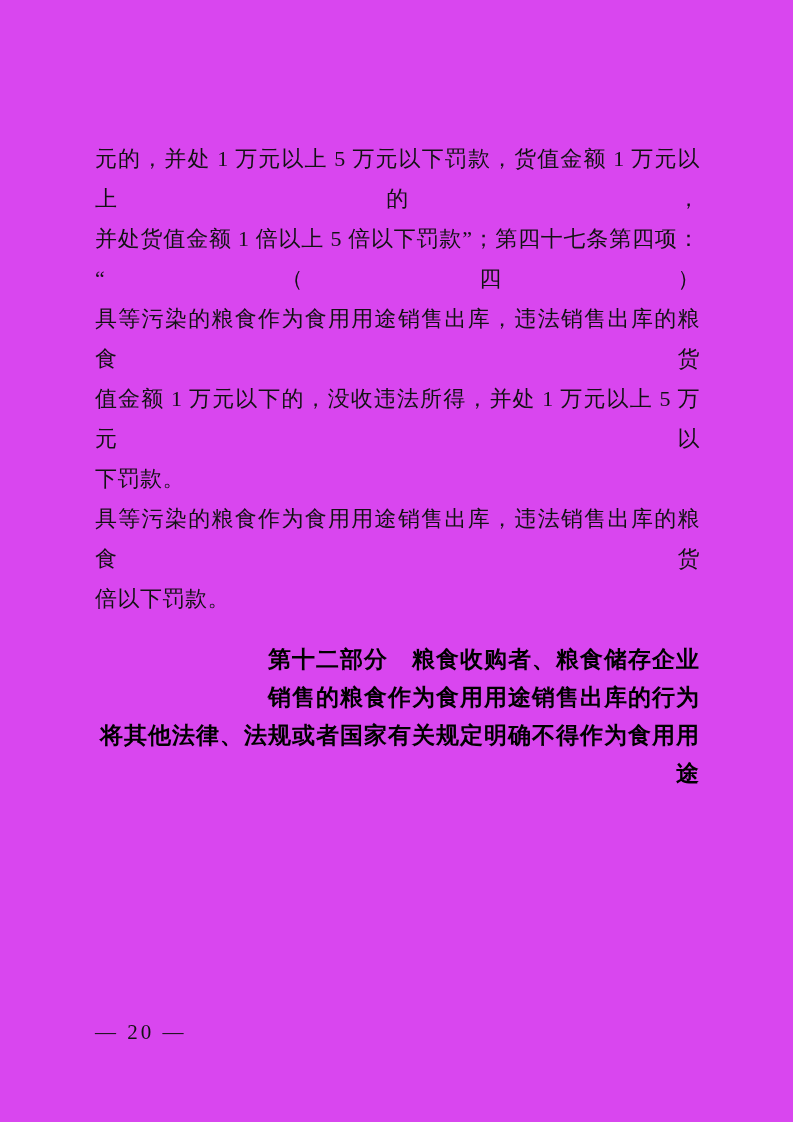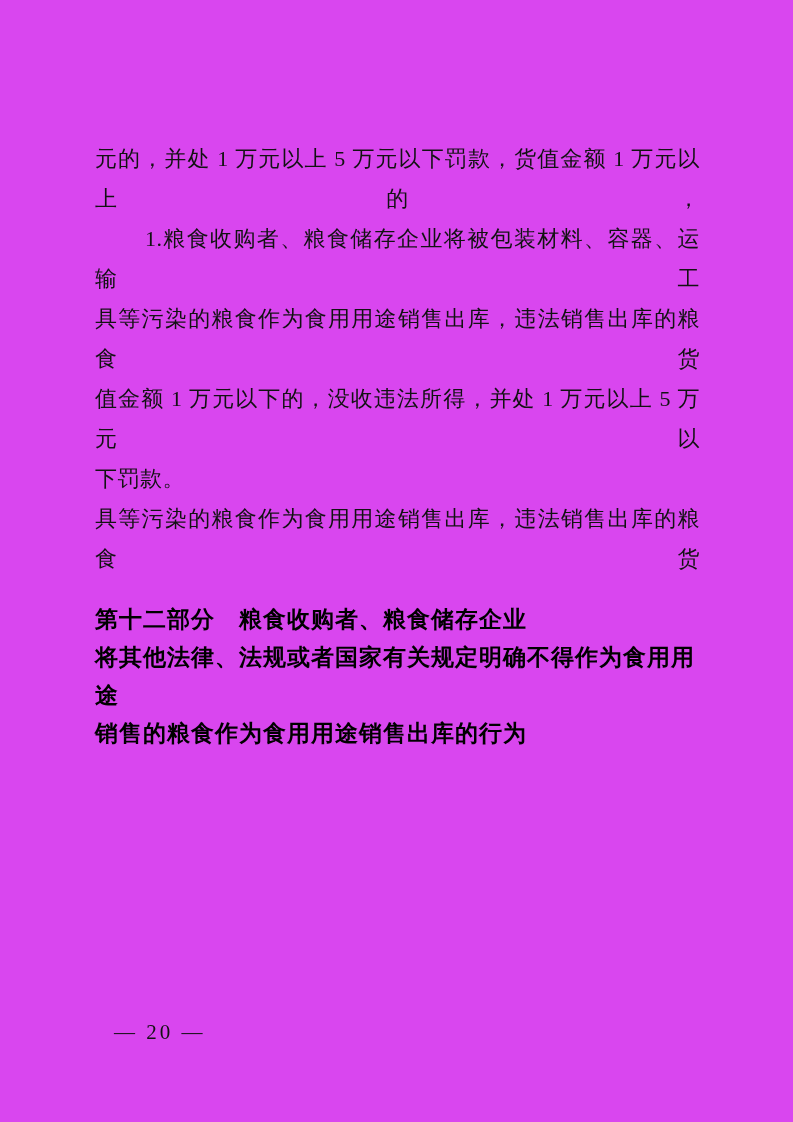--- a/index.html
+++ b/index.html
@@ -30,60 +30,61 @@
     -moz-text-align-last: justify;
     text-justify: inter-ideograph;
   }
   .indent { text-indent: 50px; }
   .h-block { margin-top: 21px; }
   .hline {
     font-family: "Liberation Sans", "DejaVu Sans", sans-serif;
     font-weight: 700;
     font-size: 23px;
     line-height: 38px;
-    text-align: left;
+    text-align: right;
     letter-spacing: 1px;
     color: #000000;
   }
   .footer {
     position: absolute;
-    left: 114px;
+    left: 95px;
     top: 1018px;
     font-size: 21px;
     line-height: 28px;
     letter-spacing: 3px;
     color: #121212;
   }
 </style>
 </head>
 <body>
 
 <div class="page">
   <main class="doc">
 
     <section>
       <div class="bline just">元的，并处 1 万元以上 5 万元以下罚款，货值金额 1 万元以上的，</div>
+      <div class="bline just">并处货值金额 1 倍以上 5 倍以下罚款”；第四十七条第四项：“（四）</div>
     </section>
 
 
     <section>
-      <div class="bline just indent">1.粮食收购者、粮食储存企业将被包装材料、容器、运输工</div>
       <div class="bline just">具等污染的粮食作为食用用途销售出库，违法销售出库的粮食货</div>
       <div class="bline just">值金额 1 万元以下的，没收违法所得，并处 1 万元以上 5 万元以</div>
       <div class="bline">下罚款。</div>
     </section>
 
     <section>
       <div class="bline just">具等污染的粮食作为食用用途销售出库，违法销售出库的粮食货</div>
+      <div class="bline">倍以下罚款。</div>
     </section>
 
     <header class="h-block">
       <div class="hline">第十二部分　粮食收购者、粮食储存企业</div>
+      <div class="hline">销售的粮食作为食用用途销售出库的行为</div>
       <div class="hline">将其他法律、法规或者国家有关规定明确不得作为食用用途</div>
-      <div class="hline">销售的粮食作为食用用途销售出库的行为</div>
     </header>
 
   </main>
 
   <footer class="footer">
     <span>— 20 —</span>
   </footer>
 </div>
 
 </body></html>

